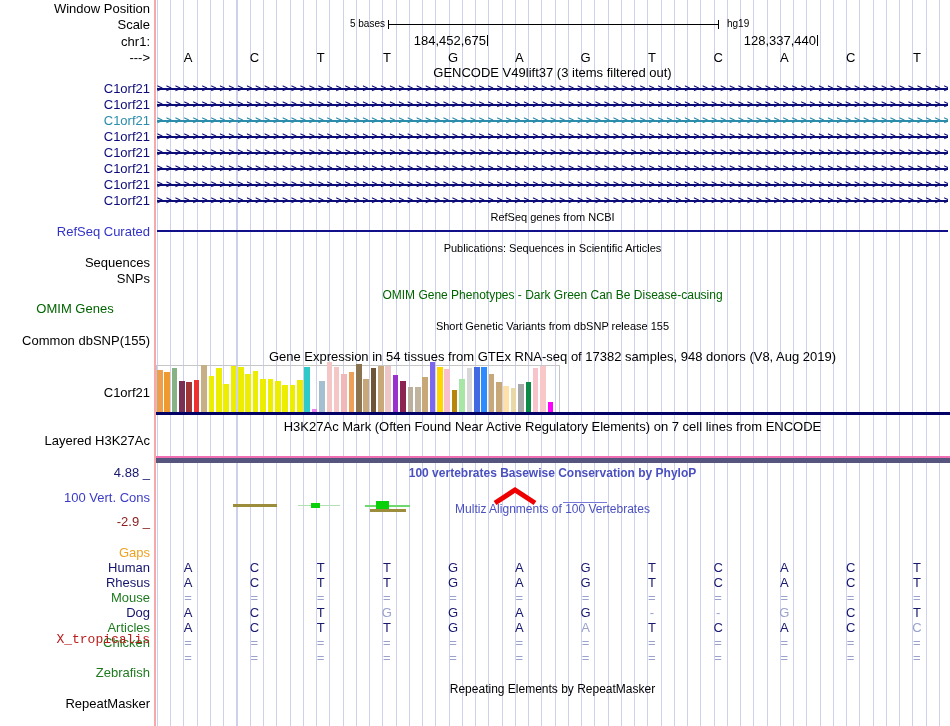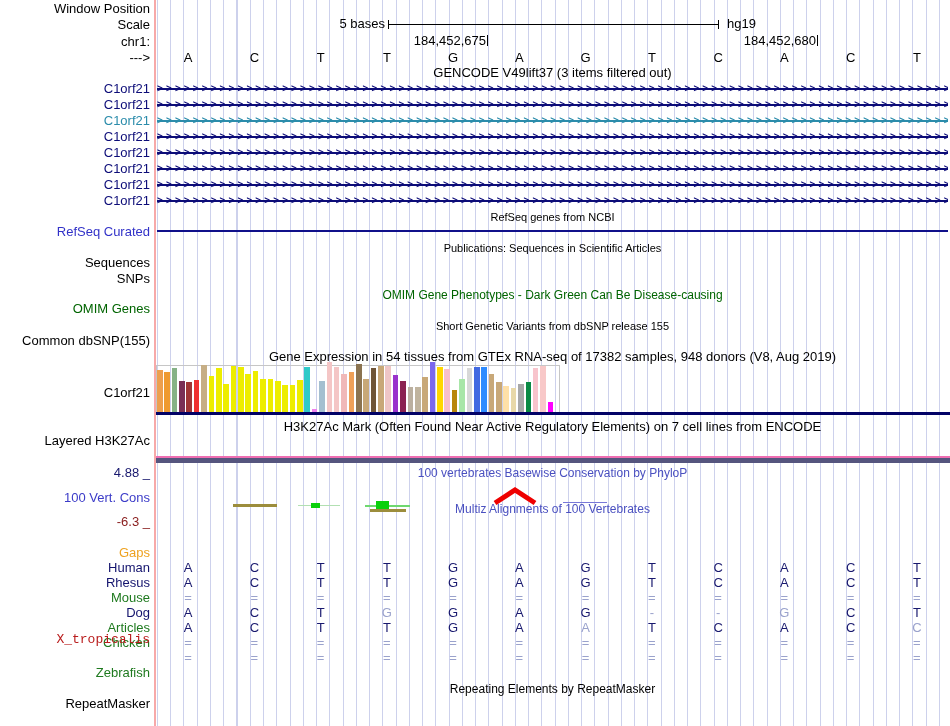--- a/index.html
+++ b/index.html
@@ -30,21 +30,21 @@
   #gtex-base{position:absolute;left:0;top:412px;width:795px;height:3px;background:#020266;z-index:3;}
   #refseq-line{position:absolute;left:2px;top:230px;width:791px;height:2px;background:#10108a;z-index:2;}
   #h3k-pink{position:absolute;left:0;top:456px;width:795px;height:2px;background:#ef6fb2;z-index:2;}
   #h3k-purple{position:absolute;left:0;top:458px;width:795px;height:5px;background:#55557e;z-index:2;}
   #cons-svg{position:absolute;left:0;top:465px;z-index:2;}
   #scale-line{position:absolute;left:233px;top:20px;width:329px;height:9px;z-index:3;
       border-left:1px solid #000;border-right:1px solid #000;
       background:linear-gradient(#000,#000) center/100% 1px no-repeat;}
   .pos-num{position:absolute;width:99px;text-align:right;font-size:13px;line-height:14px;top:34px;z-index:3;}
   .pos-tick{position:absolute;top:35px;width:1px;height:11px;background:#000;z-index:3;}
-  .txt{position:absolute;font-size:13px;line-height:14px;white-space:nowrap;z-index:3;}
+  .txt{position:absolute;font-size:10px;line-height:14px;white-space:nowrap;z-index:3;}
 </style>
 </head>
 <body>
 
 <div id="canvas">
   <div id="left-guide"></div>
 
   <div id="labels">
     <div class="lbl" style="top:1px">Window Position</div>
     <div class="lbl" style="top:17px">Scale</div>
@@ -56,27 +56,27 @@
         <div class="lbl" style="top: 113px; color: rgb(43, 140, 171);">C1orf21</div>
         <div class="lbl" style="top: 129px; color: rgb(12, 12, 120);">C1orf21</div>
         <div class="lbl" style="top: 145px; color: rgb(12, 12, 120);">C1orf21</div>
         <div class="lbl" style="top: 161px; color: rgb(12, 12, 120);">C1orf21</div>
         <div class="lbl" style="top: 177px; color: rgb(12, 12, 120);">C1orf21</div>
         <div class="lbl" style="top: 193px; color: rgb(12, 12, 120);">C1orf21</div>
       </div>
     <div class="lbl" style="top: 224px; color: rgb(50, 50, 200);">RefSeq Curated</div>
     <div class="lbl" style="top:255px">Sequences</div>
     <div class="lbl" style="top:271px">SNPs</div>
-    <div class="lbl" style="top: 301px; color: rgb(0, 100, 0);">OMIM Genes</div>
+    <div class="lbl" style="top: 301px; color: rgb(0, 100, 0); text-align: center;">OMIM Genes</div>
     <div class="lbl" style="top:333px">Common dbSNP(155)</div>
     <div class="lbl" style="top:385px">C1orf21</div>
     <div class="lbl" style="top:433px">Layered H3K27Ac</div>
     <div class="lbl" style="top: 465px; color: rgb(24, 24, 110);">4.88 _</div>
     <div class="lbl" style="top: 490px; color: rgb(59, 59, 200);">100 Vert. Cons</div>
-    <div class="lbl" style="top: 514px; color: rgb(139, 32, 32);">-6.3 _</div>
+    <div class="lbl" style="top: 514px; color: rgb(139, 32, 32);">-2.9 _</div>
     <div class="lbl" style="top: 545px; color: rgb(238, 162, 32);">Gaps</div>
     <div id="species-labels">
         <div class="lbl" style="top: 560px; color: rgb(20, 20, 110);">Human</div>
         <div class="lbl" style="top: 575px; color: rgb(20, 20, 110);">Rhesus</div>
         <div class="lbl" style="top: 590px; color: rgb(31, 122, 31);">Mouse</div>
         <div class="lbl" style="top: 605px; color: rgb(20, 20, 110);">Dog</div>
         <div class="lbl" style="top: 620px; color: rgb(31, 122, 31);">Articles</div>
         <div class="lbl" style="top: 635px; color: rgb(31, 122, 31);">Chicken</div>
         <div class="lbl" style="top: 632px; color: #b91c1c; font-family: Liberation Mono, monospace;">X_tropicalis</div>
         <div class="lbl" style="top: 665px; color: rgb(31, 122, 31);">Zebrafish</div>
@@ -85,21 +85,21 @@
   </div>
 
   <div id="track">
     <div id="grid"></div>
 
     <div class="txt" style="top:17px;left:170px;width:60px;text-align:right">5 bases</div>
     <div id="scale-line"></div>
     <div class="txt" style="top:17px;left:572px">hg19</div>
     <div class="pos-num" style="left:232px">184,452,675</div>
     <div class="pos-tick" style="left:332px"></div>
-    <div class="pos-num" style="left:562px">184,452,680</div>
+    <div class="pos-num" style="left:562px">128,337,440</div>
     <div class="pos-tick" style="left:662px"></div>
     <div id="seq-row">
         <div class="seq-letter" style="left: 33.125px; top: 50px;">A</div>
         <div class="seq-letter" style="left: 99.375px; top: 50px;">C</div>
         <div class="seq-letter" style="left: 165.625px; top: 50px;">T</div>
         <div class="seq-letter" style="left: 231.875px; top: 50px;">T</div>
         <div class="seq-letter" style="left: 298.125px; top: 50px;">G</div>
         <div class="seq-letter" style="left: 364.375px; top: 50px;">A</div>
         <div class="seq-letter" style="left: 430.625px; top: 50px;">G</div>
         <div class="seq-letter" style="left: 496.875px; top: 50px;">T</div>
@@ -185,21 +185,21 @@
         <div class="bar" style="left: 377.87px; width: 5.6px; top: 368px; height: 44px; background: rgb(248, 196, 204);"></div>
         <div class="bar" style="left: 385.24px; width: 5.6px; top: 366px; height: 46px; background: rgb(248, 200, 200);"></div>
         <div class="bar" style="left: 392.61px; width: 5.6px; top: 402px; height: 10px; background: rgb(255, 0, 255);"></div>
       </div>
     <div id="gtex-base"></div>
 
     <div class="title" style="top:420px">H3K27Ac Mark (Often Found Near Active Regulatory Elements) on 7 cell lines from ENCODE</div>
     <div id="h3k-pink"></div>
     <div id="h3k-purple"></div>
 
-    <div class="title mid" style="top: 466px; color: rgb(74, 80, 192);" id="cons-title">100 vertebrates Basewise Conservation by PhyloP</div>
+    <div class="title mid" style="top: 466px; color: rgb(74, 80, 192); font-weight: bold;" id="cons-title">100 vertebrates Basewise Conservation by PhyloP</div>
     <svg id="cons-svg" width="795" height="60">
         <rect x="78" y="39" width="44" height="3" fill="#9c8d3c"></rect>
         <rect x="143" y="40" width="42" height="1" fill="#b2e0b2"></rect>
         <rect x="156" y="38" width="9" height="5" fill="#0ad00a"></rect>
         <rect x="210" y="40" width="45" height="2" fill="#6fd86f"></rect>
         <rect x="221" y="36" width="13" height="10" fill="#0ad00a"></rect>
         <rect x="215" y="44" width="36" height="3" fill="#9c8d3c"></rect>
         <path d="M 340,38 L 360,25 L 380,38" stroke="#ee0000" stroke-width="5" fill="none"></path>
         <rect x="408" y="37" width="44" height="1" fill="#7878d8"></rect>
       </svg>

